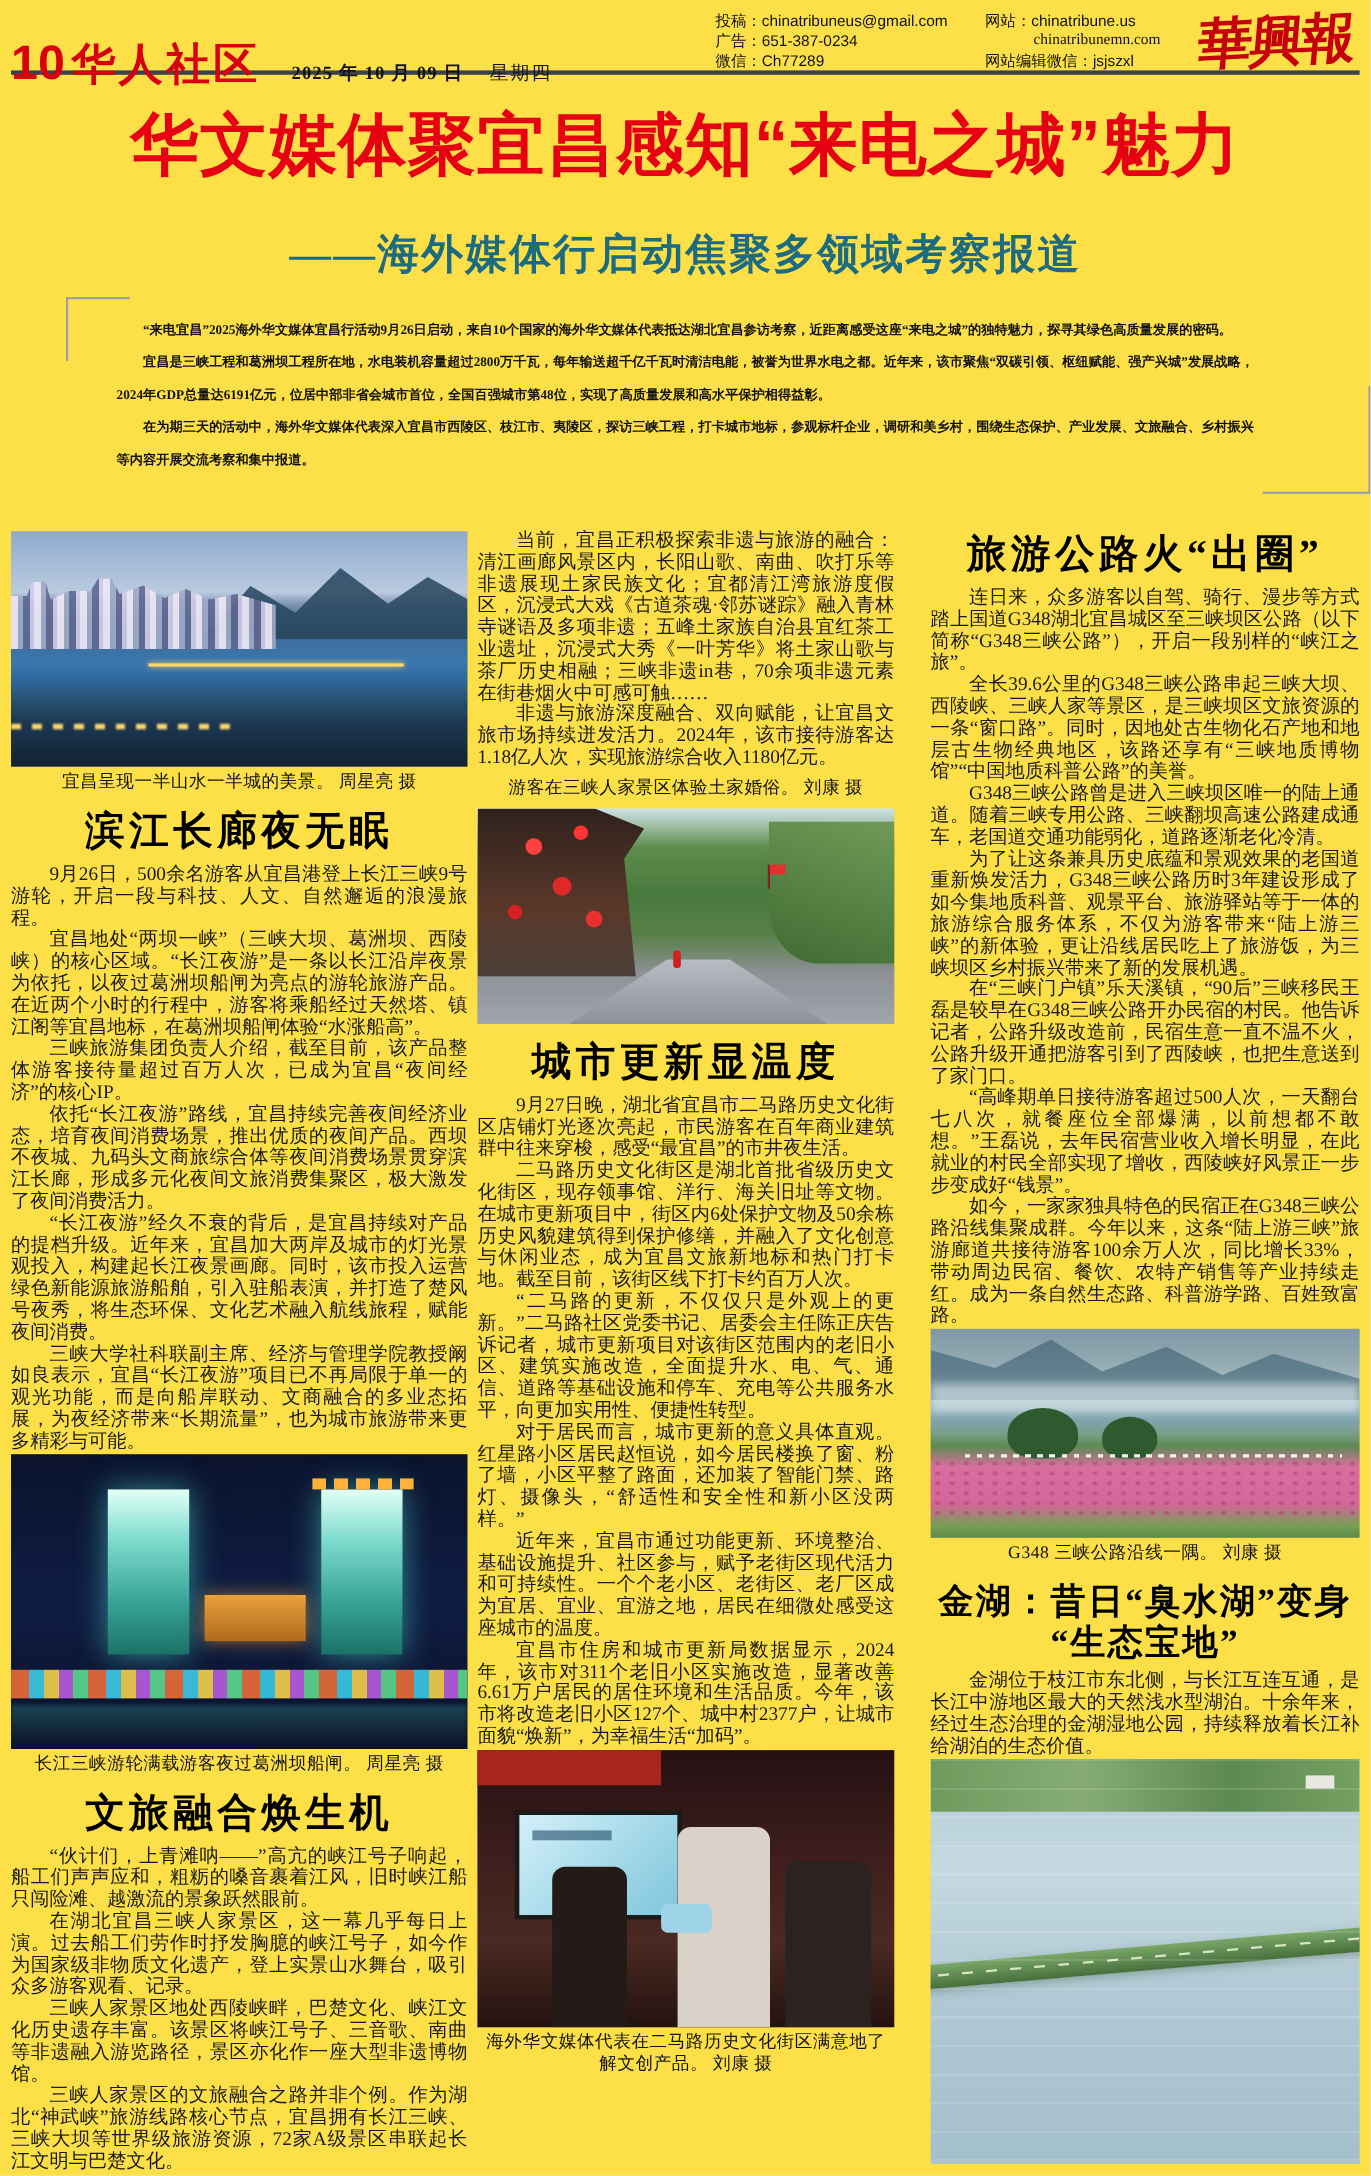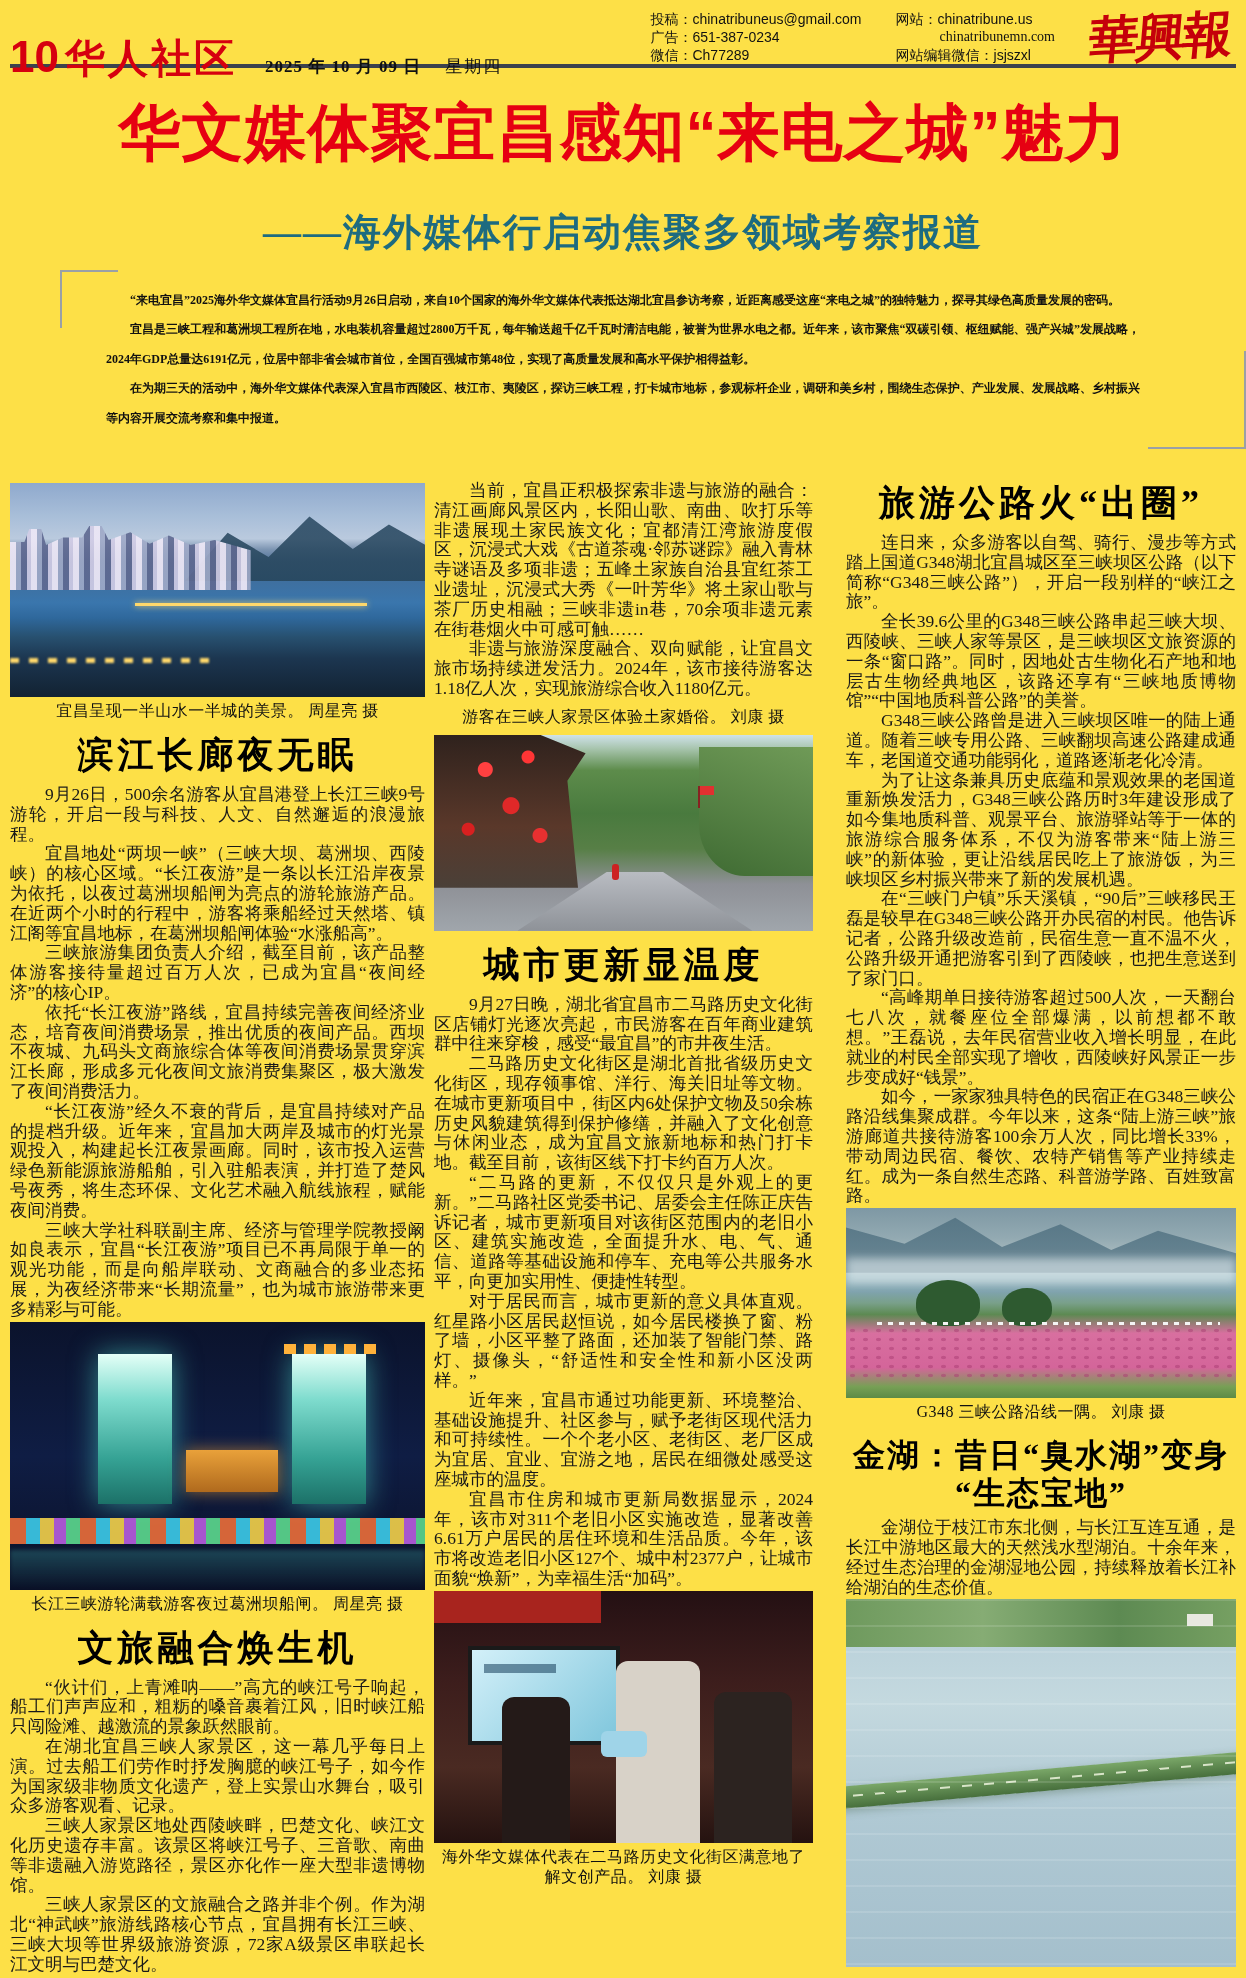--- a/index.html
+++ b/index.html
@@ -146,21 +146,21 @@
     </div>
   </header>
   <div class="rule"></div>
 
   <h1 class="headline">华文媒体聚宜昌感知“来电之城”魅力</h1>
   <div class="subhead">——海外媒体行启动焦聚多领域考察报道</div>
 
   <section class="intro">
     <p>“来电宜昌”2025海外华文媒体宜昌行活动9月26日启动，来自10个国家的海外华文媒体代表抵达湖北宜昌参访考察，近距离感受这座“来电之城”的独特魅力，探寻其绿色高质量发展的密码。</p>
     <p>宜昌是三峡工程和葛洲坝工程所在地，水电装机容量超过2800万千瓦，每年输送超千亿千瓦时清洁电能，被誉为世界水电之都。近年来，该市聚焦“双碳引领、枢纽赋能、强产兴城”发展战略，2024年GDP总量达6191亿元，位居中部非省会城市首位，全国百强城市第48位，实现了高质量发展和高水平保护相得益彰。</p>
-    <p>在为期三天的活动中，海外华文媒体代表深入宜昌市西陵区、枝江市、夷陵区，探访三峡工程，打卡城市地标，参观标杆企业，调研和美乡村，围绕生态保护、产业发展、发展战略、乡村振兴等内容开展交流考察和集中报道。</p>
+    <p>在为期三天的活动中，海外华文媒体代表深入宜昌市西陵区、枝江市、夷陵区，探访三峡工程，打卡城市地标，参观标杆企业，调研和美乡村，围绕生态保护、产业发展、文旅融合、乡村振兴等内容开展交流考察和集中报道。</p>
   </section>
 
   <main class="cols">
 
     <div class="col col-l">
       <div class="photo ph-city">
         <div class="mtn"></div>
         <div class="bld"></div>
         <div class="bridge"></div>
         <div class="lights"></div>

